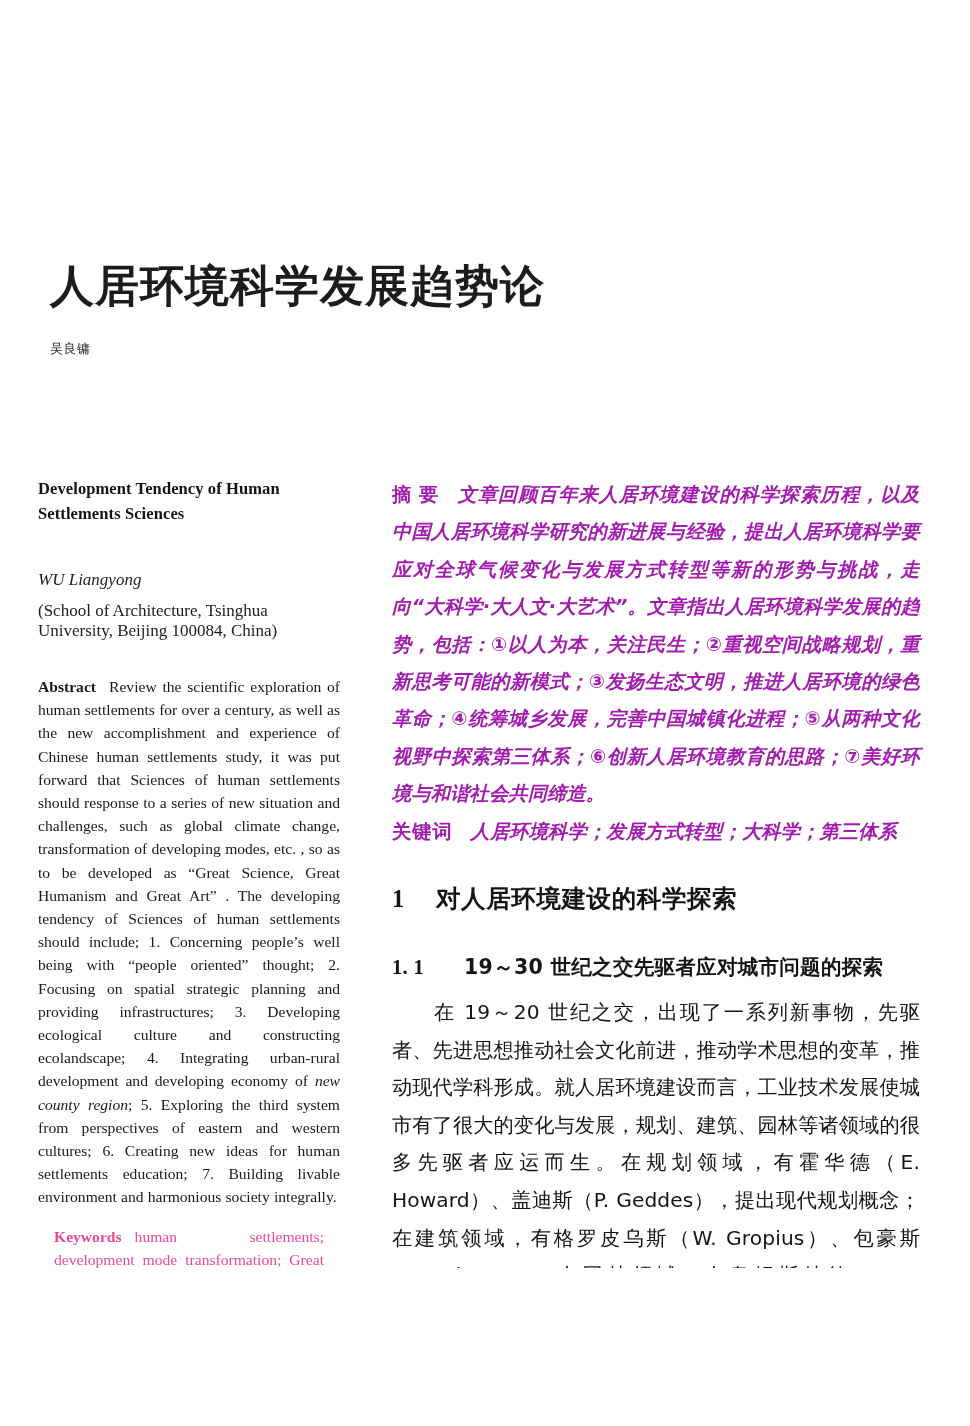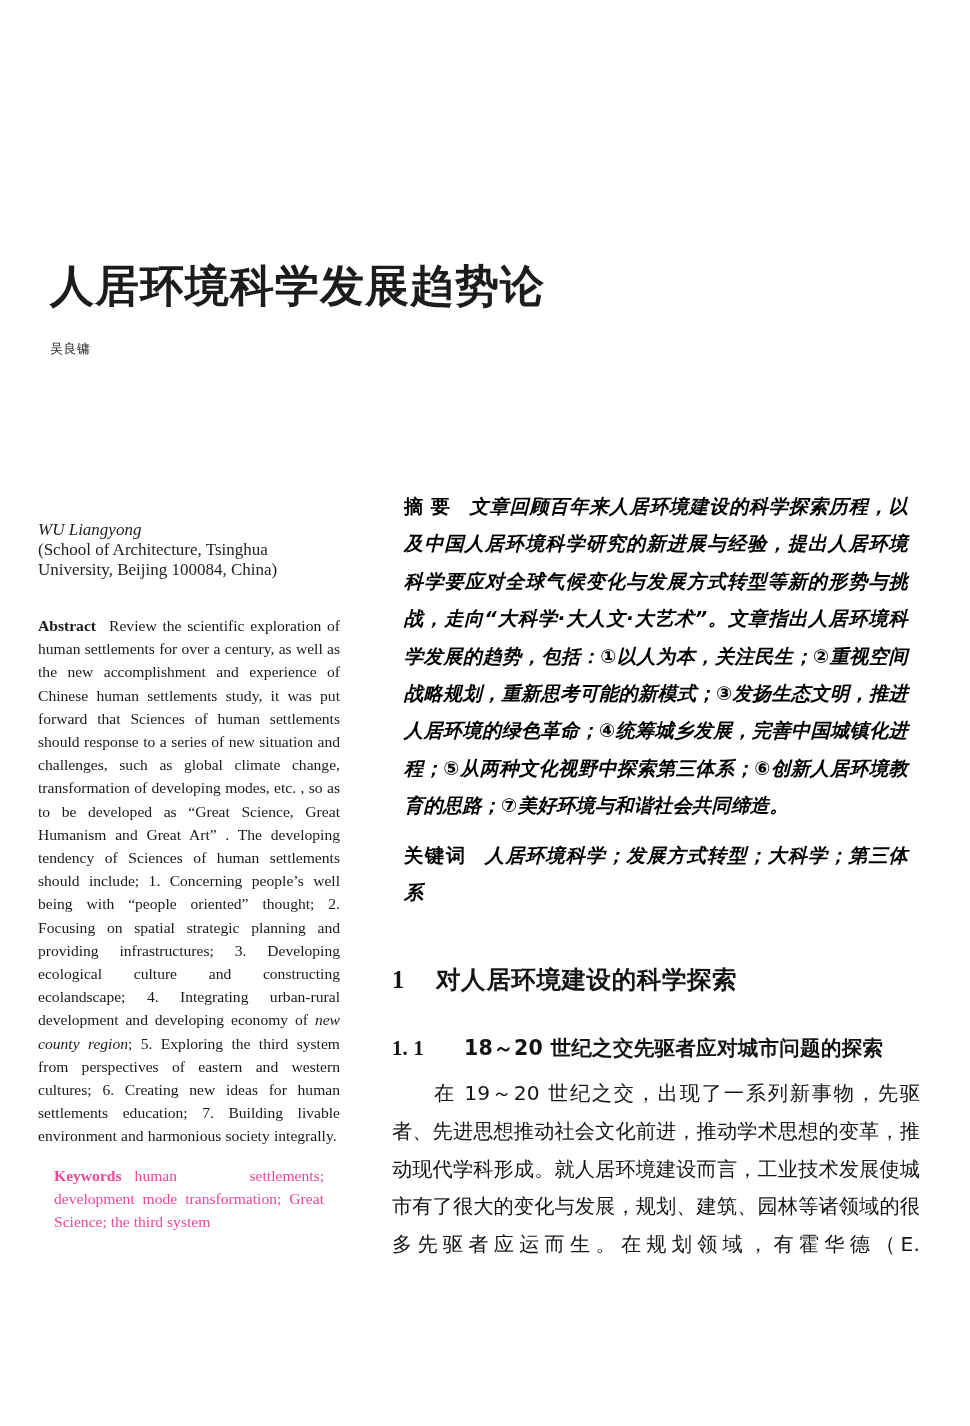--- a/index.html
+++ b/index.html
@@ -87,20 +87,21 @@
     line-height: 20px;
     margin: 44px 0 0 0;
     color: #1e1e1e;
   }
   .en-author-name {
     font-style: italic;
     display: block;
   }
   .en-affil {
     display: block;
+    margin-top: 11px;
   }
 
   .en-abstract {
     font-family: "Liberation Serif", serif;
     font-size: 15.6px;
     line-height: 23.2px;
     margin: 34px 0 0 0;
     text-align: justify;
     text-justify: inter-word;
     color: #191919;
@@ -142,41 +143,41 @@
   .bio-line { display: block; }
 
   
   .zh-abstract,
   .zh-keywords {
     font-family: "DejaVu Sans", "Liberation Sans", sans-serif;
     font-weight: 700;
     font-style: italic;
     font-size: 19.2px;
     line-height: 37.4px;
-    margin: 12px;
+    margin: 0;
     text-align: justify;
     text-align-last: left;
-    color: #000000;
+    color: #a21caf;
     letter-spacing: 0.2px;
   }
   .zh-abstract .lead,
   .zh-keywords .lead {
     letter-spacing: 7px;
     margin-right: 12px;
     font-weight: 700;
     font-style: normal;
   }
   .zh-keywords .lead { letter-spacing: 1px; margin-right: 18px; }
 
   .h1 {
     font-family: "DejaVu Sans", "Liberation Sans", sans-serif;
     font-weight: 700;
     font-size: 24.5px;
     line-height: 34px;
-    margin: 52px 0 0 0;
+    margin: 32px 0 0 0;
     color: #141414;
     letter-spacing: 0.6px;
   }
   .h1 .num {
     display: inline-block;
     width: 44px;
     font-family: "Liberation Serif", serif;
   }
 
   .h2 {
@@ -216,20 +217,21 @@
 
   <div class="masthead">
     <h1 class="doc-title">人居环境科学发展趋势论</h1>
     <div class="doc-author">吴良镛</div>
   </div>
 
   <div class="columns">
 
     <div class="col-left">
 
+      <h2 class="en-title">Development Tendency of Human Settlements Sciences</h2>
 
       <div class="en-author-block">
         <span class="en-author-name">WU Liangyong</span>
         <span class="en-affil">(School of Architecture, Tsinghua University, Beijing 100084, China)</span>
       </div>
 
       <p class="en-abstract"><span class="lead">Abstract</span><span>Review the scientific exploration of human settlements for over a century, as well as the new accomplishment and experience of Chinese human settlements study, it was put forward that Sciences of human settlements should response to a series of new situation and challenges, such as global climate change, transformation of developing modes, etc. , so as to be developed as “Great Science, Great Humanism and Great Art” . The developing tendency of Sciences of human settlements should include; 1. Concerning people’s well being with “people oriented” thought; 2. Focusing on spatial strategic planning and providing infrastructures; 3. Developing ecological culture and constructing ecolandscape; 4. Integrating urban-rural development and developing economy of </span><span class="ital">new county region</span><span>; 5. Exploring the third system from perspectives of eastern and western cultures; 6. Creating new ideas for human settlements education; 7. Building livable environment and harmonious society integrally.</span></p>
 
       <p class="en-keywords"><span class="lead">Keywords</span><span>human settlements; development mode transformation; Great Science; the third system</span></p>
 
@@ -243,21 +245,21 @@
     </div>
 
     <div class="col-right">
 
       <p class="zh-abstract"><span class="lead">摘要</span><span>文章回顾百年来人居环境建设的科学探索历程，以及中国人居环境科学研究的新进展与经验，提出人居环境科学要应对全球气候变化与发展方式转型等新的形势与挑战，走向“大科学·大人文·大艺术”。文章指出人居环境科学发展的趋势，包括：①以人为本，关注民生；②重视空间战略规划，重新思考可能的新模式；③发扬生态文明，推进人居环境的绿色革命；④统筹城乡发展，完善中国城镇化进程；⑤从两种文化视野中探索第三体系；⑥创新人居环境教育的思路；⑦美好环境与和谐社会共同缔造。</span></p>
 
       <p class="zh-keywords"><span class="lead">关键词</span><span>人居环境科学；发展方式转型；大科学；第三体系</span></p>
 
       <h2 class="h1"><span class="num">1</span><span>对人居环境建设的科学探索</span></h2>
 
-      <h3 class="h2"><span class="num">1. 1</span><span>18～20 世纪之交先驱者应对城市问题的探索</span></h3>
+      <h3 class="h2"><span class="num">1. 1</span><span>19～30 世纪之交先驱者应对城市问题的探索</span></h3>
 
       <p class="zh-body">在 19～20 世纪之交，出现了一系列新事物，先驱者、先进思想推动社会文化前进，推动学术思想的变革，推动现代学科形成。就人居环境建设而言，工业技术发展使城市有了很大的变化与发展，规划、建筑、园林等诸领域的很多先驱者应运而生。在规划领域，有霍华德（E. Howard）、盖迪斯（P. Geddes），提出现代规划概念；在建筑领域，有格罗皮乌斯（W. Gropius）、包豪斯（Bauhaus）；在园林领域，有奥姆斯特德（F. L. Olmested）做地景设计（landscape design），提出自然资源保护。大致在同一时期，张謇（1853～1926）在南通进行现代化建设，南通堪称</p>
 
     </div>
 
   </div>
 
 </div>
 
 </body></html>

